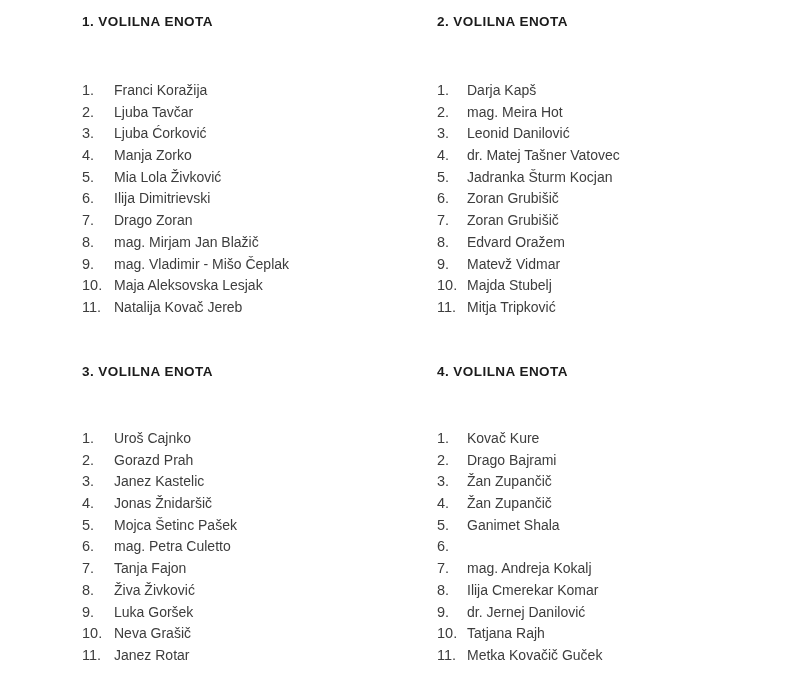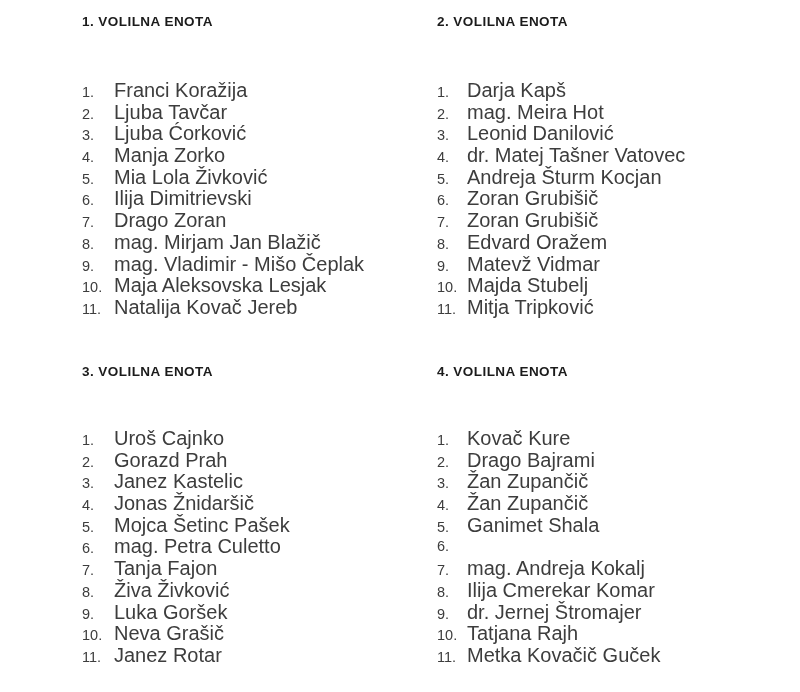--- a/index.html
+++ b/index.html
@@ -64,21 +64,21 @@
     white-space: nowrap;
   }
   .candidate-index {
     width: 32px;
     flex: 0 0 32px;
     text-align: left;
     font-size: 14.5px;
     color: #3d3d3d;
   }
   .candidate-name {
-    font-size: 20px;
+    font-size: 14px;
     color: #3d3d3d;
   }
   
   .unit[data-col="2"] .candidate-index,
   .unit[data-col="4"] .candidate-index {
     width: 30px;
     flex: 0 0 30px;
   }
   .unit[data-row="2"] .candidate-list {
     margin-top: 48px;
@@ -154,21 +154,21 @@
         <li class="candidate-row">
             <span class="candidate-index">3.</span>
             <span class="candidate-name">Leonid Danilović</span>
           </li>
         <li class="candidate-row">
             <span class="candidate-index">4.</span>
             <span class="candidate-name">dr. Matej Tašner Vatovec</span>
           </li>
         <li class="candidate-row">
             <span class="candidate-index">5.</span>
-            <span class="candidate-name">Andreja Šturm Kocjan</span>
+            <span class="candidate-name">Jadranka Šturm Kocjan</span>
           </li>
         <li class="candidate-row">
             <span class="candidate-index">6.</span>
             <span class="candidate-name">Zoran Grubišič</span>
           </li>
         <li class="candidate-row">
             <span class="candidate-index">7.</span>
             <span class="candidate-name">Zoran Grubišič</span>
           </li>
         <li class="candidate-row">
@@ -269,21 +269,21 @@
         <li class="candidate-row">
             <span class="candidate-index">7.</span>
             <span class="candidate-name">mag. Andreja Kokalj</span>
           </li>
         <li class="candidate-row">
             <span class="candidate-index">8.</span>
             <span class="candidate-name">Ilija Cmerekar Komar</span>
           </li>
         <li class="candidate-row">
             <span class="candidate-index">9.</span>
-            <span class="candidate-name">dr. Jernej Štromajer</span>
+            <span class="candidate-name">dr. Jernej Danilović</span>
           </li>
         <li class="candidate-row">
             <span class="candidate-index">10.</span>
             <span class="candidate-name">Tatjana Rajh</span>
           </li>
         <li class="candidate-row">
             <span class="candidate-index">11.</span>
             <span class="candidate-name">Metka Kovačič Guček</span>
           </li>
       </ol>

